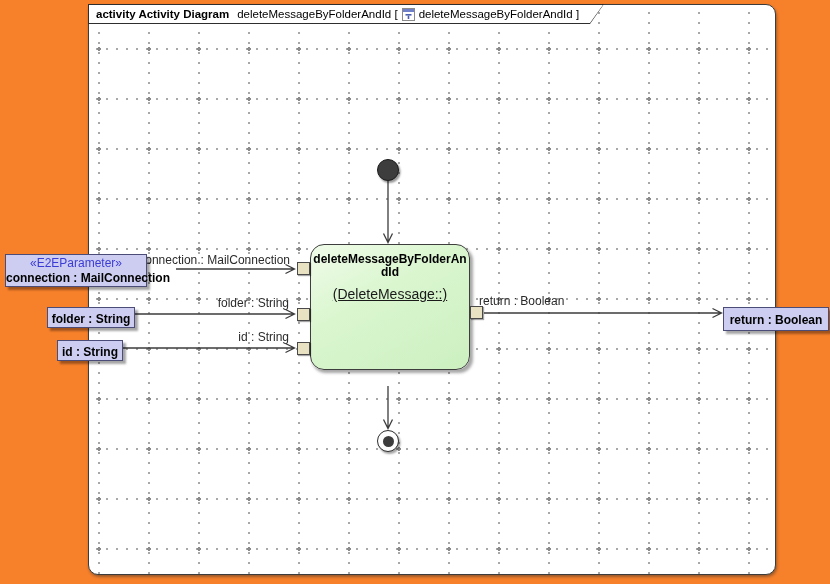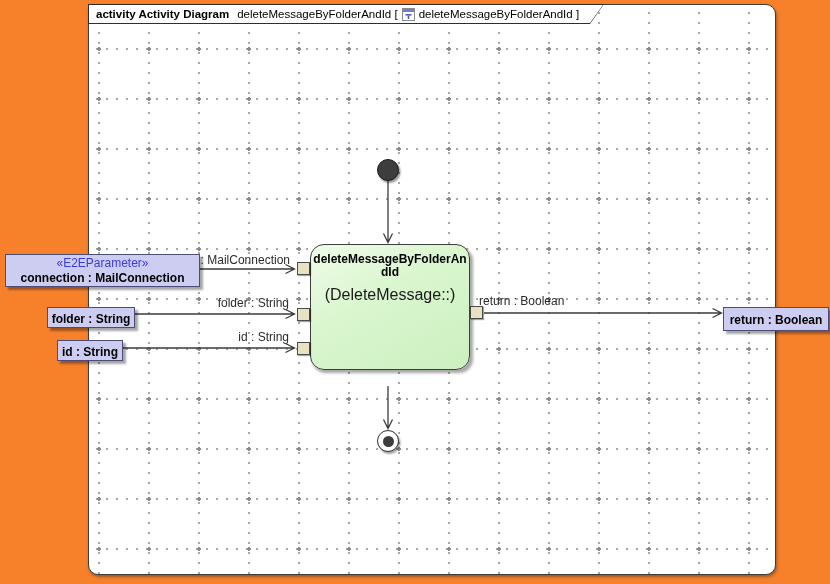--- a/index.html
+++ b/index.html
@@ -65,36 +65,36 @@
   .final-node .dot{width:11px;height:11px;border-radius:50%;background:#3d3d3d;}
   .activity-node{
     position:absolute;left:310px;top:244px;width:160px;height:126px;
     box-sizing:border-box;
     border:1.5px solid #3e3e3e;border-radius:14px;
     background:linear-gradient(150deg,#f0fce9 0%,#daf6cf 40%,#ccf0c0 100%);
     box-shadow:2.5px 3px 3px rgba(0,0,0,0.35);
     z-index:4;text-align:center;padding-top:8px;
   }
   .activity-title{font-size:12px;font-weight:bold;color:#000;line-height:13px;white-space:nowrap;}
-  .activity-sub{font-size:16px;color:#1a1a1a;margin-top:7px;}
+  .activity-sub{font-size:14px;color:#1a1a1a;margin-top:7px;text-decoration:underline;}
   .pin{
     position:absolute;width:13px;height:13px;box-sizing:border-box;
     background:#e9e2c2;border:1px solid #4a4a4a;
     box-shadow:1px 1px 1px rgba(0,0,0,0.35);
     z-index:5;
   }
   
   .pbox{
     position:absolute;box-sizing:border-box;
     background:#cdcdf2;border:1px solid #4c4c78;
     box-shadow:2.5px 2.5px 2px rgba(0,0,0,0.35);
     z-index:6;text-align:center;color:#000;
   }
   .pbox .bold{font-weight:bold;font-size:12px;white-space:nowrap;}
-  .pbox-connection{left:5px;top:254px;width:195px;height:33px;padding-top:1px;}
+  .pbox-connection{left:5px;top:254px;width:142px;height:33px;padding-top:1px;}
   .pbox-connection .stereo{font-size:12px;color:#3b3bd6;line-height:15px;white-space:nowrap;}
   .pbox-connection .bold{line-height:15px;}
   .pbox-folder{left:47px;top:307px;width:88px;height:21px;line-height:19px;}
   .pbox-id{left:57px;top:340px;width:66px;height:21px;line-height:19px;}
   .pbox-return{left:723px;top:307px;width:106px;height:24px;line-height:22px;}
   
   .elabel{
     position:absolute;font-size:12px;color:#2b2b2b;white-space:nowrap;z-index:4;line-height:12px;
   }
   .elabel-connection{right:540px;top:254px;}

